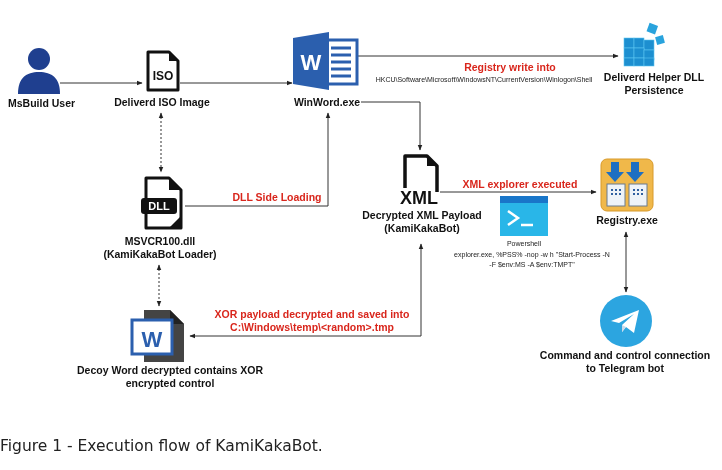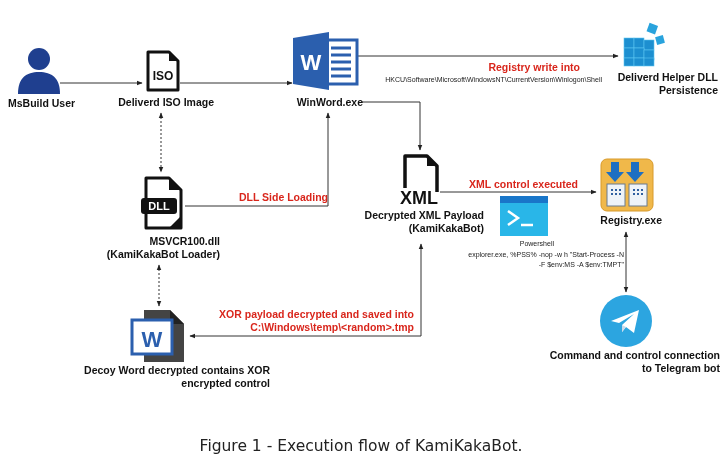--- a/index.html
+++ b/index.html
@@ -1,22 +1,22 @@
 <!DOCTYPE html>
 <html><head>
 <meta charset="utf-8">
 <style>
   html, body { margin: 0; padding: 0; background: #ffffff; }
   body { width: 722px; height: 470px; position: relative; overflow: hidden;
          font-family: "Liberation Sans", sans-serif; }
   #stage { position: absolute; left: 0; top: 0; width: 722px; height: 470px; }
-  .lbl { position: absolute; font-weight: bold; font-size: 10.5px; color: #111; text-align: right; line-height: 13px; white-space: nowrap; }
+  .lbl { position: absolute; font-weight: bold; font-size: 10.5px; color: #111; text-align: center; line-height: 13px; white-space: nowrap; }
   .red { color: #d9261c; font-weight: bold; font-size: 10.5px; }
   .small { font-weight: normal; font-size: 7px; color: #222; line-height: 10px; }
-  .cap { position: absolute; left: 0; width: 722px; top: 437px; text-align: center; font-size: 15.5px; color: #222; font-family: "DejaVu Sans", sans-serif; }
+  .cap { position: absolute; left: 0; width: 722px; top: 437px; text-align: left; font-size: 15.5px; color: #222; font-family: "DejaVu Sans", sans-serif; }
   .ico { position: absolute; }
 </style>
 </head>
 <body>
 
 <div id="stage">
   <svg width="722" height="470" style="position:absolute;left:0;top:0">
     <defs>
       <marker id="arr" viewBox="0 0 10 10" refX="9" refY="5" markerWidth="6" markerHeight="6" orient="auto-start-reverse">
         <path d="M0,1 L10,5 L0,9 z" fill="#222"></path>
@@ -109,21 +109,21 @@
 
   <svg class="ico" style="left:397px;top:152px" width="48" height="56">
     <path d="M8,36 L8,4 L30,4 L40,14 L40,40" fill="none" stroke="#111" stroke-width="3.5" stroke-linejoin="round"></path>
     <path d="M30,4 L30,14 L40,14 Z" fill="#111"></path>
     <text x="22" y="52" text-anchor="middle" font-family="Liberation Sans, sans-serif" font-weight="bold" font-size="18" fill="#111">XML</text>
   </svg>
   <div class="lbl" style="left:360px;top:209px;width:124px">
     <div>Decrypted XML Payload</div>
     <div>(KamiKakaBot)</div>
   </div>
-  <div class="lbl red" style="left:462px;top:178px;width:116px">XML control executed</div>
+  <div class="lbl red" style="left:462px;top:178px;width:116px">XML explorer executed</div>
 
   <svg class="ico" style="left:500px;top:196px" width="48" height="40">
     <rect x="0" y="0" width="48" height="40" fill="#29b6e8"></rect>
     <rect x="0" y="0" width="48" height="7" fill="#1976c9"></rect>
     <path d="M8,15 L18,22 L8,29" fill="none" stroke="#fff" stroke-width="2.5"></path>
     <line x1="21" y1="29" x2="33" y2="29" stroke="#fff" stroke-width="2.5"></line>
   </svg>
   <div class="lbl small" style="left:494px;top:239px;width:60px">Powershell</div>
   <div class="lbl small" style="left:440px;top:250px;width:184px">
     <div>explorer.exe, %PSS% -nop -w h "Start-Process -N</div>

